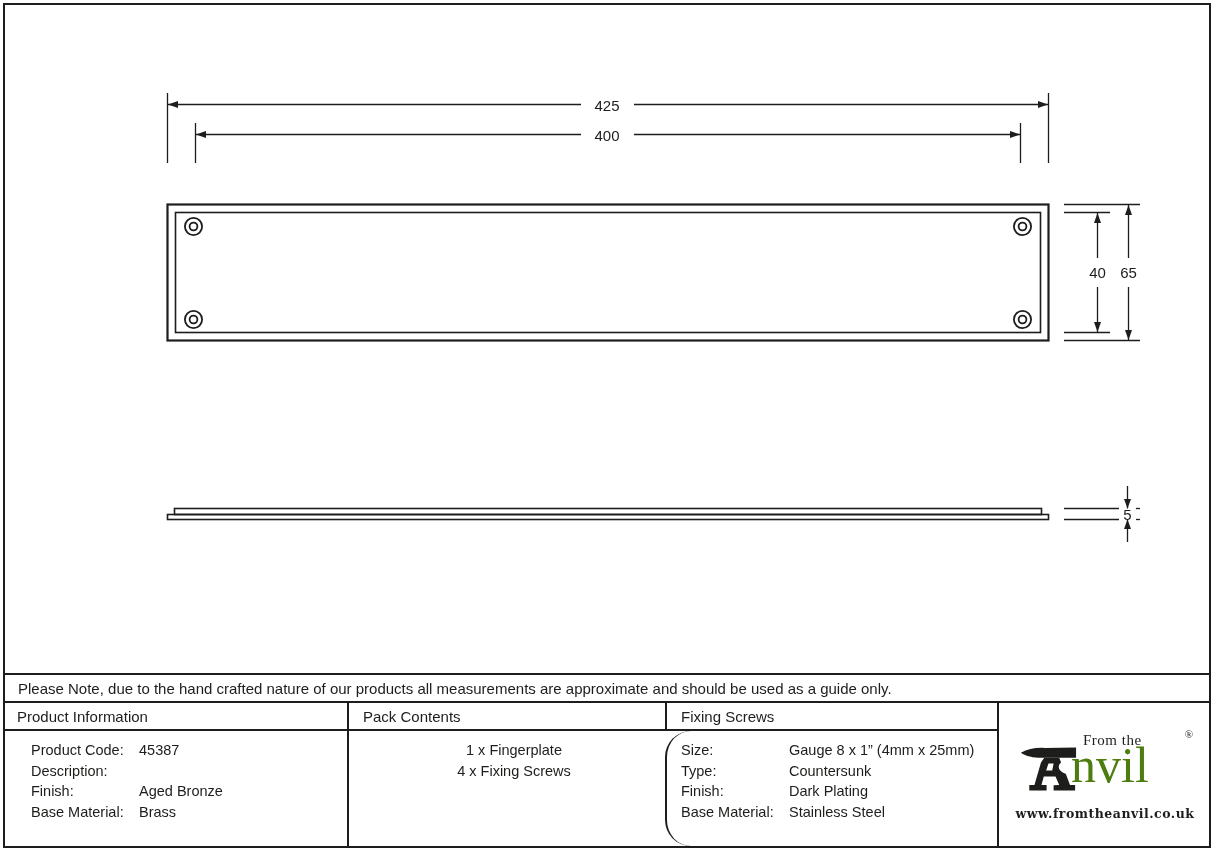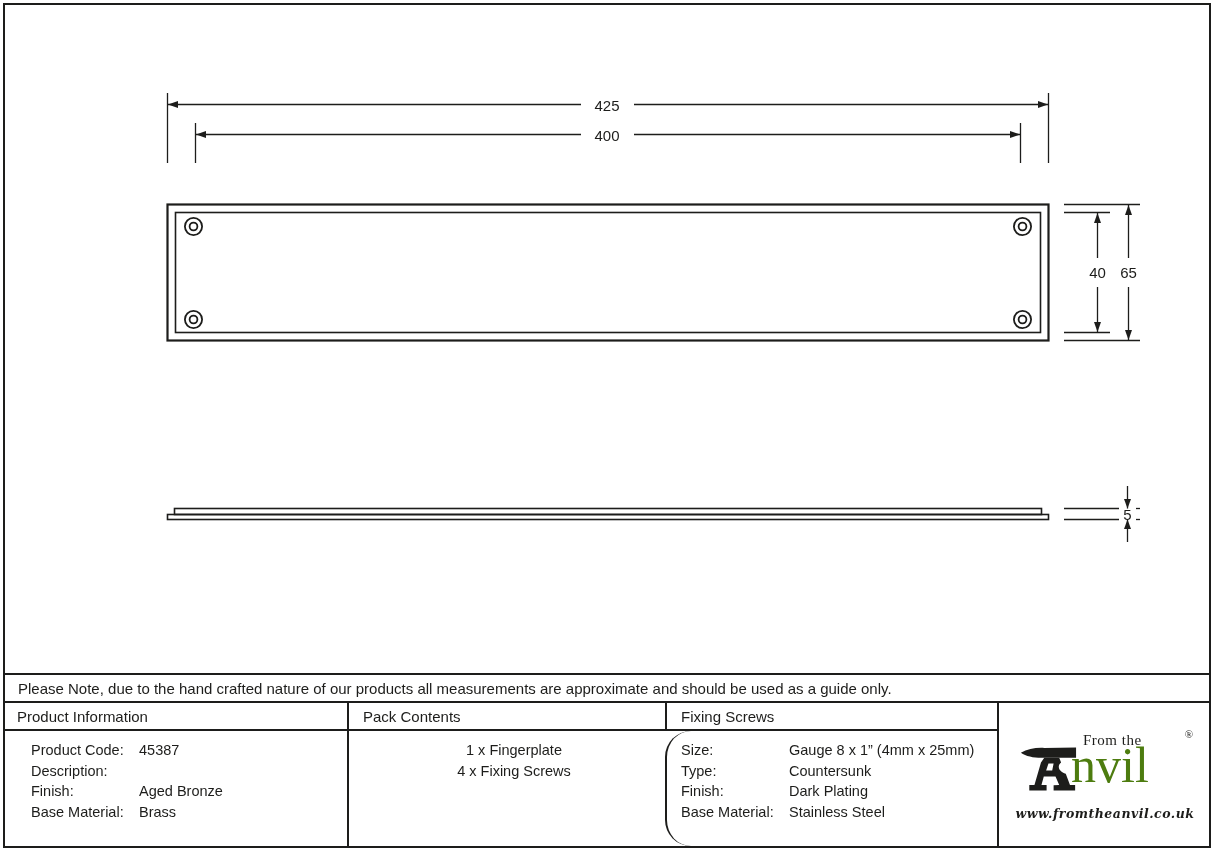--- a/index.html
+++ b/index.html
@@ -52,21 +52,21 @@
   }
   .anvil-glyph{position:absolute;left:0;top:16px;width:58px;height:50px;}
   .anvil-glyph path{fill:#1d1d1b;}
   .brand-text{
     position:absolute;left:52px;top:8px;
     font-family:"Liberation Serif", serif;font-size:50px;line-height:58px;color:#4d7c0f;
   }
   .reg-mark{position:absolute;right:-2px;top:0;font-size:11px;font-family:"Liberation Serif", serif;}
   .website{
     margin-top:4px;
-    font-family:"DejaVu Serif", serif;font-style:italic;font-weight:bold;
+    font-family:"DejaVu Serif", serif;font-weight:bold;
     font-size:12.5px;letter-spacing:.5px;color:#1d1d1b;
   }
 </style>
 </head>
 <body>
 
 <div class="abs outer-frame"></div>
 
 <svg class="abs drawing-svg" viewBox="0 0 1214 853">
 

